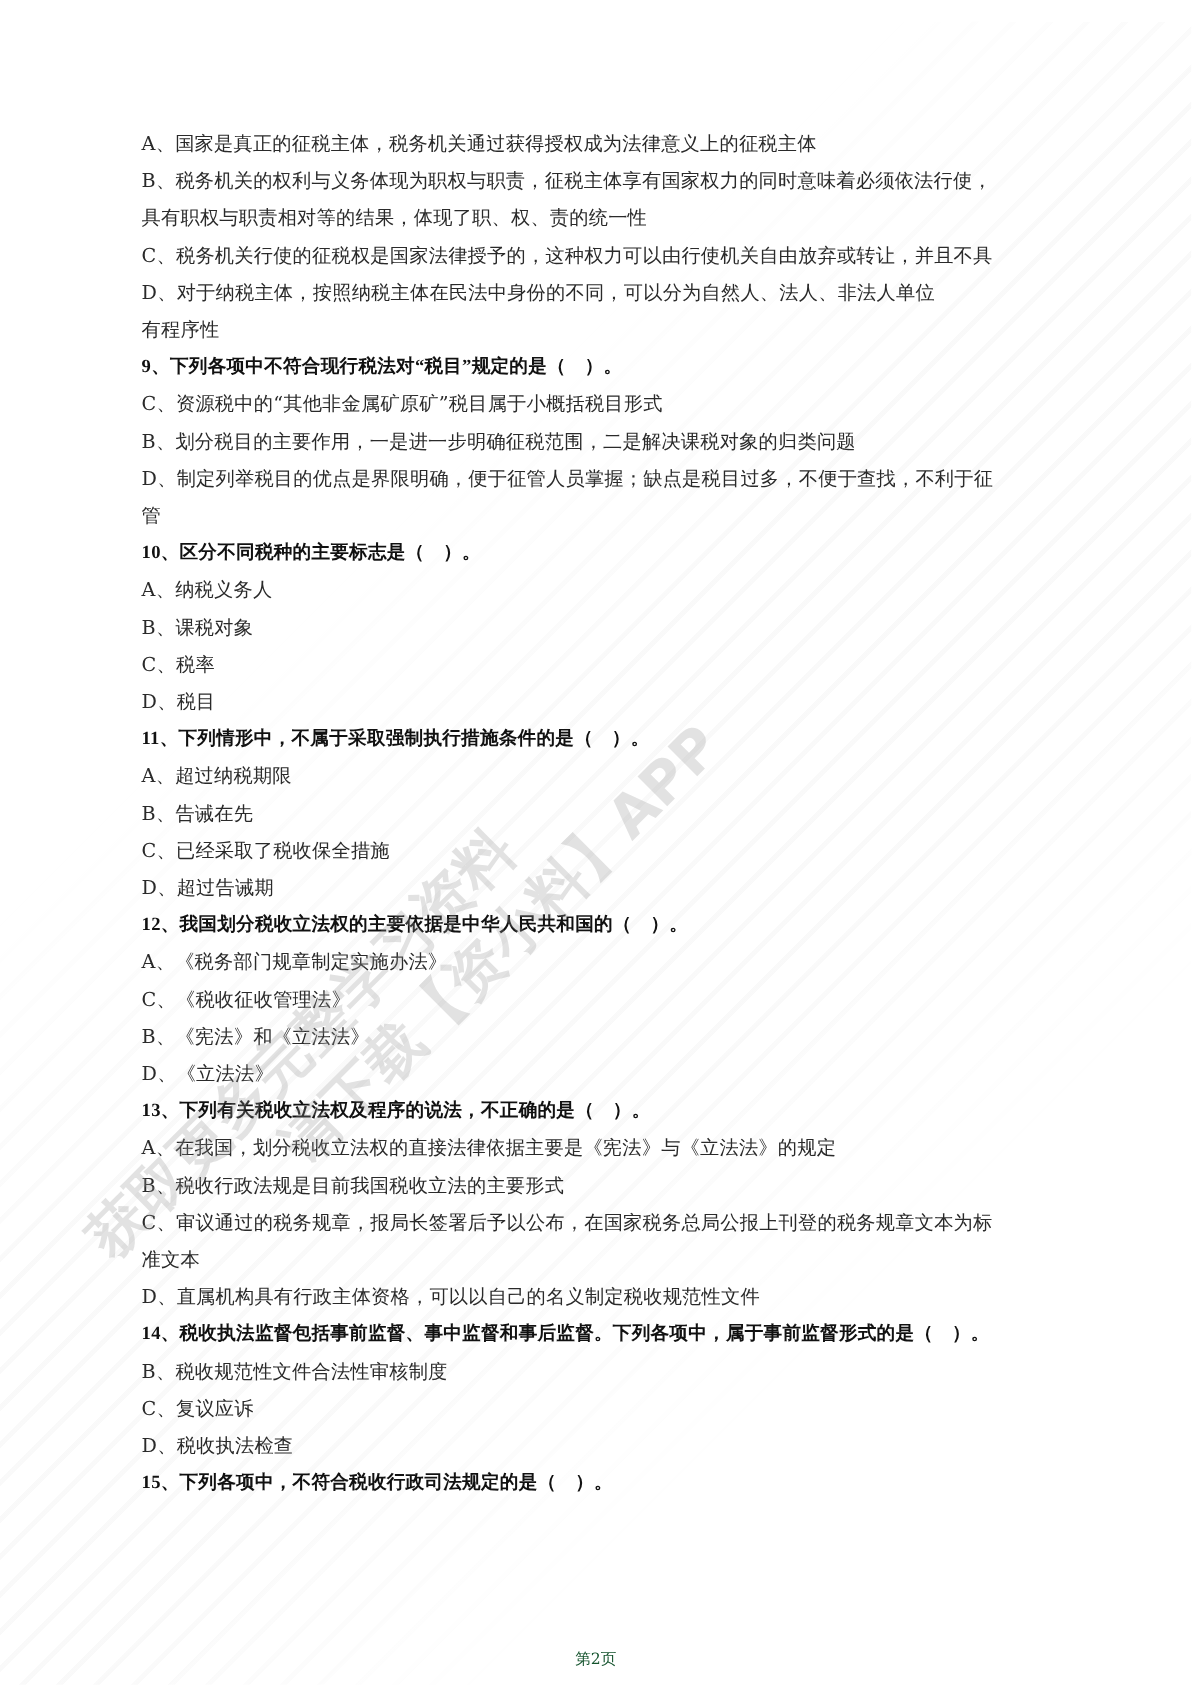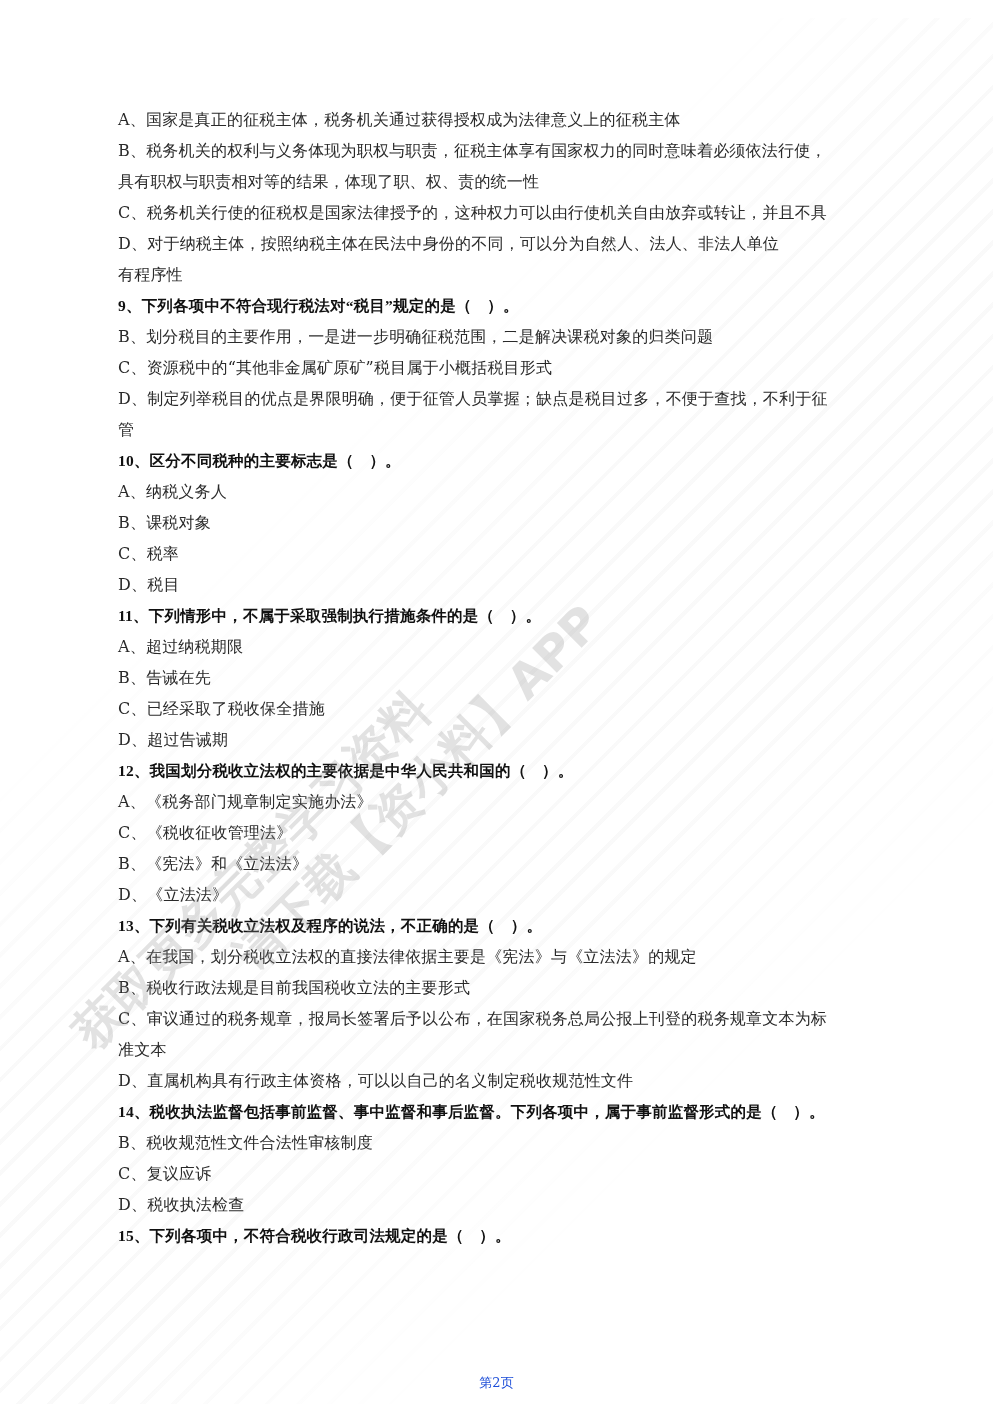--- a/index.html
+++ b/index.html
@@ -46,21 +46,21 @@
     .opt {
       color: #2a2a2a;
     }
     .footer {
       position: absolute;
       top: 1356px;
       left: 0;
       width: 993px;
       text-align: center;
       font-size: 13px;
-      color: #1d4ed8;
+      color: #14532d;
       font-family: "DejaVu Serif", "Liberation Serif", serif;
     }
     .watermark {
       position: absolute;
       left: 60px;
       top: 1000px;
       transform-origin: left top;
       transform: rotate(-45deg);
       pointer-events: none;
       font-family: "DejaVu Sans", "Liberation Sans", sans-serif;
@@ -89,22 +89,22 @@
   <div class="stripes"></div>
 
   <div class="content">
     <div class="line opt">A、国家是真正的征税主体，税务机关通过获得授权成为法律意义上的征税主体</div>
     <div class="line opt">B、税务机关的权利与义务体现为职权与职责，征税主体享有国家权力的同时意味着必须依法行使，</div>
     <div class="line opt">具有职权与职责相对等的结果，体现了职、权、责的统一性</div>
     <div class="line opt">C、税务机关行使的征税权是国家法律授予的，这种权力可以由行使机关自由放弃或转让，并且不具</div>
     <div class="line opt">D、对于纳税主体，按照纳税主体在民法中身份的不同，可以分为自然人、法人、非法人单位</div>
     <div class="line opt">有程序性</div>
     <div class="line q">9、下列各项中不符合现行税法对“税目”规定的是（　）。</div>
+    <div class="line opt">C、资源税中的“其他非金属矿原矿”税目属于小概括税目形式</div>
     <div class="line opt">B、划分税目的主要作用，一是进一步明确征税范围，二是解决课税对象的归类问题</div>
-    <div class="line opt">C、资源税中的“其他非金属矿原矿”税目属于小概括税目形式</div>
     <div class="line opt">D、制定列举税目的优点是界限明确，便于征管人员掌握；缺点是税目过多，不便于查找，不利于征</div>
     <div class="line opt">管</div>
     <div class="line q">10、区分不同税种的主要标志是（　）。</div>
     <div class="line opt">A、纳税义务人</div>
     <div class="line opt">B、课税对象</div>
     <div class="line opt">C、税率</div>
     <div class="line opt">D、税目</div>
     <div class="line q">11、下列情形中，不属于采取强制执行措施条件的是（　）。</div>
     <div class="line opt">A、超过纳税期限</div>
     <div class="line opt">B、告诫在先</div>

